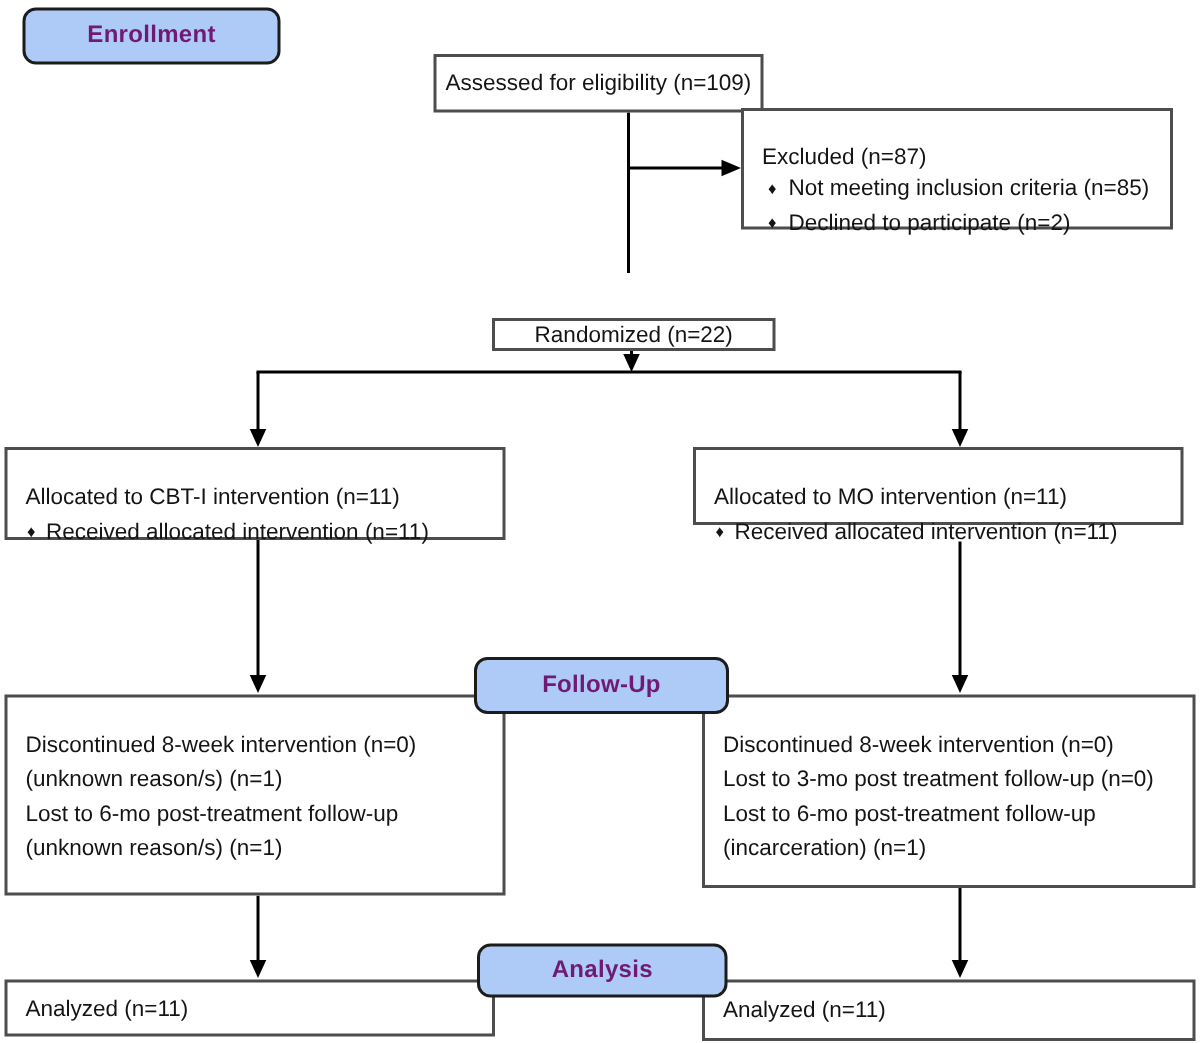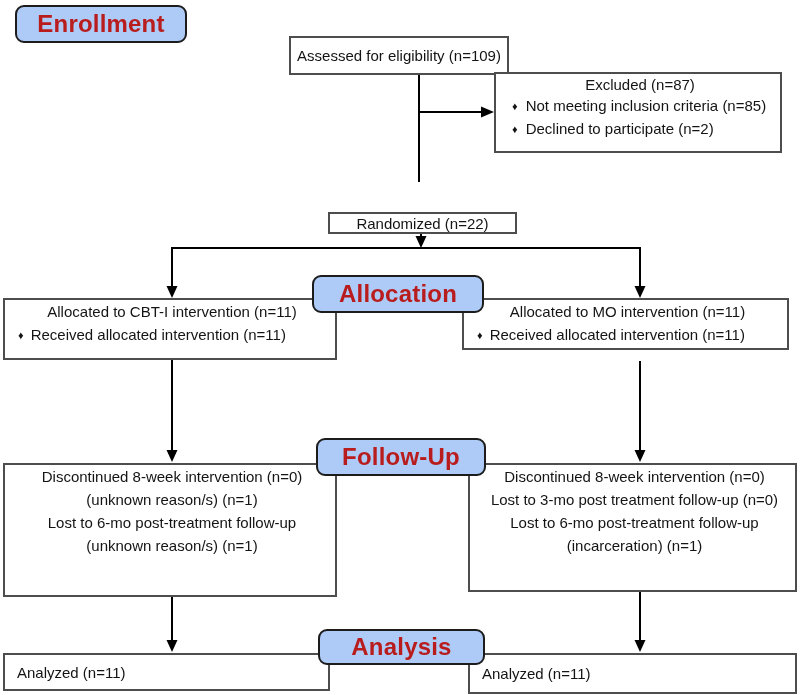--- a/index.html
+++ b/index.html
@@ -6,26 +6,26 @@
   #diagram{
     position:relative;width:800px;height:695px;background:#ffffff;overflow:hidden;
     font-family:"Liberation Sans", sans-serif;color:#111111;
   }
   #connectors{position:absolute;left:0;top:0;width:800px;height:695px;z-index:1;}
   .box{
     position:absolute;background:#ffffff;border:2px solid #4d4d4d;
     font-size:15px;line-height:21px;color:#141414;z-index:2;box-sizing:border-box;
   }
   .box.center{display:flex;align-items:center;justify-content:center;text-align:center;margin-top:32px;}
-  .box.pad{padding:0 8px 0 12px;text-align:center;}
+  .box.pad{padding:20px 8px 0 12px;}
   .box.vcenter{display:flex;align-items:center;padding-left:12px;}
   .stage{
     position:absolute;background:#adcbf6;border:2px solid #1c1c1c;border-radius:9px;
     display:flex;align-items:center;justify-content:center;
-    font-weight:bold;font-size:24px;color:#b91c1c;z-index:3;box-sizing:border-box;
+    font-weight:bold;font-size:16px;color:#701a75;z-index:3;box-sizing:border-box;
     letter-spacing:0.2px;
     text-align:center;
   }
   .brow{display:flex;align-items:baseline;margin-left:4px;}
   .brow .dia{font-size:11px;margin-right:8px;position:relative;top:-1px;}
   .alloc .brow{margin-left:1px;}
   .alloc .brow .dia{margin-right:7px;}
   .lh23{line-height:23px;}
   .fu div{white-space:nowrap;}
 </style>
@@ -81,23 +81,20 @@
 
     <g>
       <line x1="640" y1="592" x2="640" y2="642" stroke="#000" stroke-width="2"></line>
       <polygon points="634.5,640 645.5,640 640,652" fill="#000"></polygon>
     </g>
   </svg>
 
   <div class="stage" style="left:15px;top:5px;width:172px;height:38px">
     <span>Enrollment</span>
   </div>
-  <div class="stage" style="left:312px;top:275px;width:172px;height:38px">
-    <span>Allocation</span>
-  </div>
   <div class="stage" style="left:316px;top:438px;width:170px;height:38px">
     <span>Follow-Up</span>
   </div>
   <div class="stage" style="left:318px;top:629px;width:167px;height:36px">
     <span>Analysis</span>
   </div>
 
   <div class="box center" style="left:289px;top:4px;width:220px;height:39px">
     <span>Assessed for eligibility (n=109)</span>
   </div>

